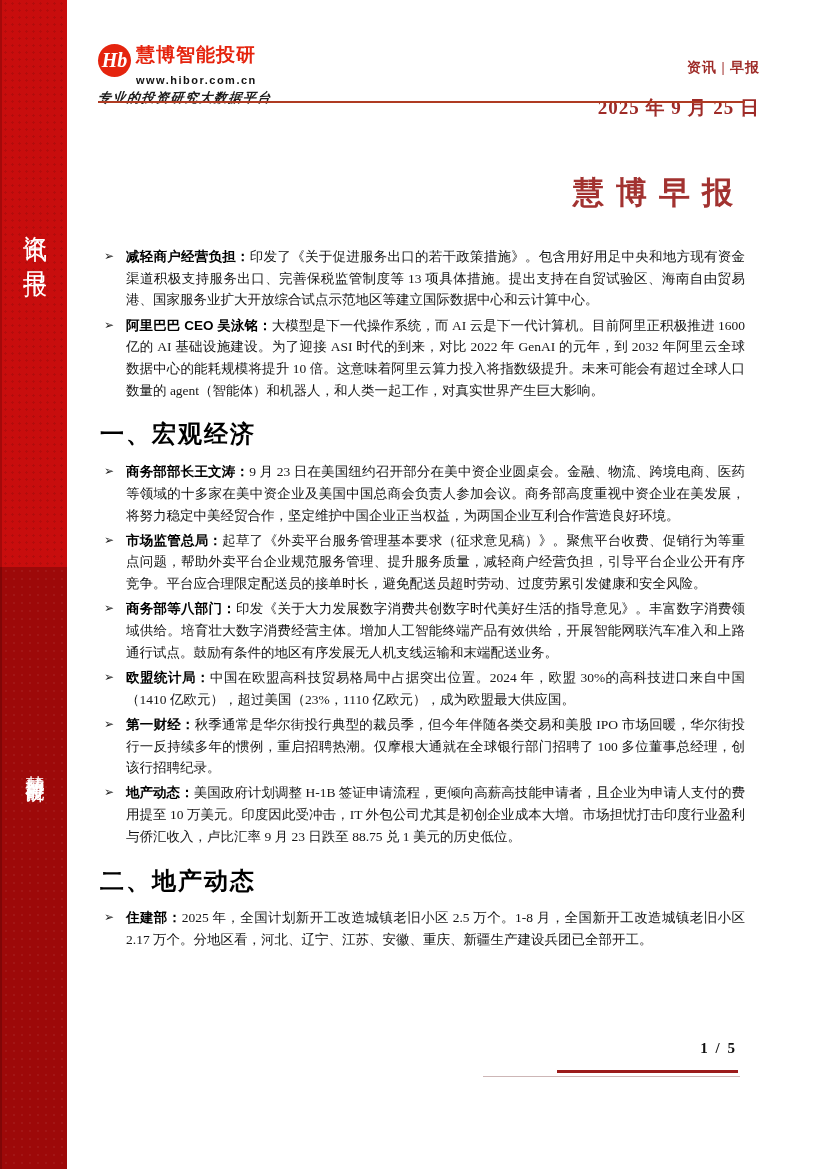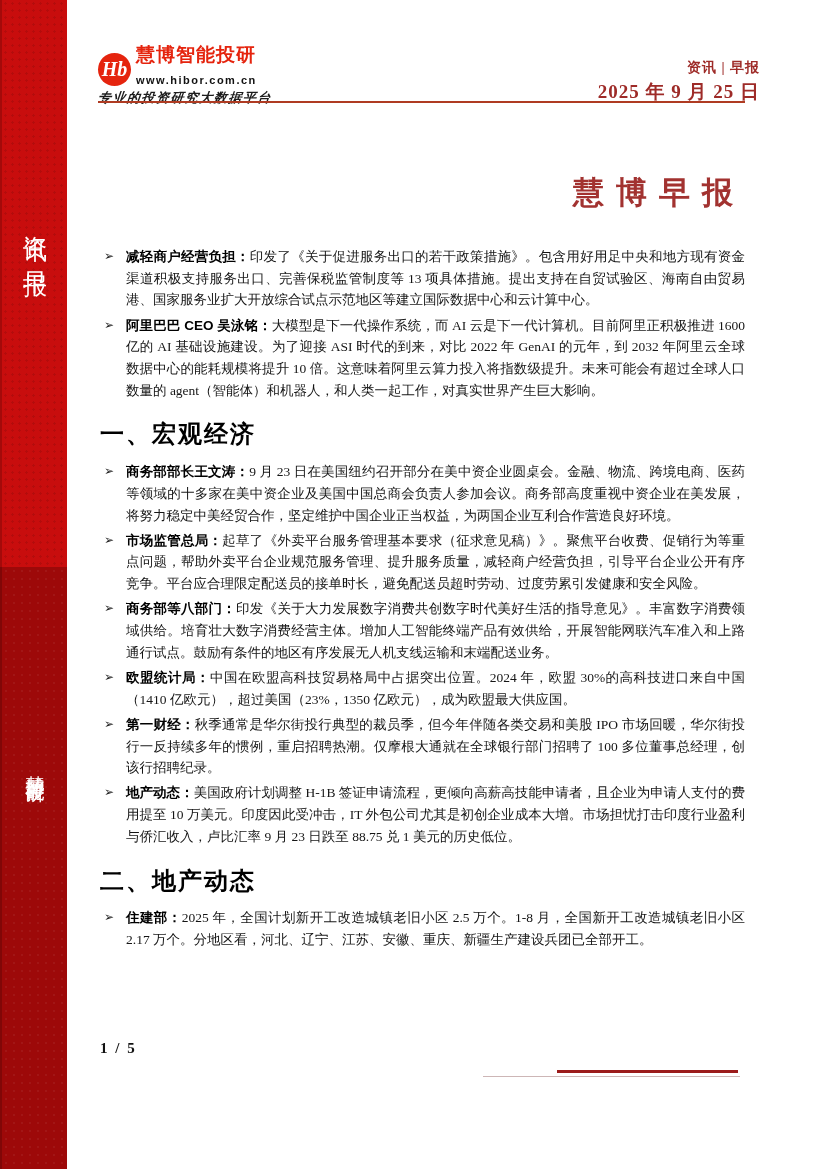--- a/index.html
+++ b/index.html
@@ -26,42 +26,42 @@
   .side-label {
     position:absolute; writing-mode:vertical-rl; text-orientation:upright;
     color:#ffffff; font-family:"Liberation Sans","DejaVu Sans",sans-serif;
     left:50%; transform:translateX(-50%); white-space:pre;
   }
   .side-label.top-label  { top:216px; font-size:24px; letter-spacing:3px; }
   .side-label.bottom-label { top:760px; font-size:19px; letter-spacing:2px; }
   .sidebar-top .side-label, .sidebar-bottom .side-label { left:33px; transform:translateX(-50%); }
   
   .logo { position:absolute; left:98px; top:44px; width:230px; }
-  .logo-row { display:flex; align-items:flex-end; }
+  .logo-row { display:flex; align-items:flex-start; }
   .logo-mark {
     width:33px; height:33px; border-radius:50%; background:#E5240E;
     color:#fff; font-style:italic; font-weight:bold; font-size:20px;
     display:flex; align-items:center; justify-content:center; flex:0 0 33px;
   }
   .logo-textcol { margin-left:5px; }
   .logo-name {
     color:#E5240E; font-weight:bold; font-size:19px; line-height:21px;
     font-family:"Liberation Sans","DejaVu Sans",sans-serif; letter-spacing:1px; white-space:nowrap;
   }
   .logo-url {
     color:#111; font-weight:bold; font-size:11px; letter-spacing:1.5px;
     font-family:"Liberation Sans","DejaVu Sans",sans-serif; margin-top:9px;
   }
   .logo-tagline {
     margin-top:3px; font-style:italic; font-weight:bold; font-size:13px;
     letter-spacing:1.5px; color:#1c1c1c; transform:skewX(-6deg); white-space:nowrap;
   }
   .header-right { position:absolute; right:66px; top:59px; text-align:right; color:#9E2B28; font-weight:bold; }
   .header-cat  { font-size:14px; line-height:18px; letter-spacing:1px; }
-  .header-date { font-size:19px; line-height:21px; margin-top:4px; letter-spacing:1px; }
+  .header-date { font-size:19px; line-height:21px; margin-top:20px; letter-spacing:1px; }
   .header-rule { position:absolute; left:98px; top:101px; width:647px; height:2px; background:#AF3B22; }
   
   .doc-title {
     position:absolute; left:100px; top:172px; width:645px; margin:0;
     text-align:right; font-size:31px; font-weight:bold; color:#A23230;
     letter-spacing:12px; text-indent:12px; font-family:"Liberation Serif","DejaVu Serif",serif;
   }
   
   .content {
     position:absolute; left:100px; top:246px; width:645px;
@@ -77,21 +77,21 @@
     font-family:"Liberation Sans","DejaVu Sans",sans-serif;
     font-weight:bold; color:#000;
   }
   .section-heading {
     font-family:"Liberation Sans","DejaVu Sans",sans-serif;
     font-size:24px; font-weight:bold; color:#000;
     margin:22px 0 16px 0; letter-spacing:2px;
   }
   
   .page-number {
-    position:absolute; left:100px; top:1040px; width:637px; text-align:left;
+    position:absolute; left:100px; top:1040px; width:637px; text-align:right;
     font-weight:bold; font-size:15px; color:#111; letter-spacing:2px;
   }
   .footer-line-thick { position:absolute; left:557px; top:1070px; width:181px; height:3px; background:#9B1B1B; }
   .footer-line-thin  { position:absolute; left:483px; top:1076px; width:257px; height:1px; background:#CDB6B6; }
 </style>
 </head>
 <body>
 
 <div class="page">
 
@@ -139,21 +139,21 @@
       <div class="bullet">
         <span class="marker">➢</span>
         <p class="btext"><b class="lead">市场监管总局：</b><span>起草了《外卖平台服务管理基本要求（征求意见稿）》。聚焦平台收费、促销行为等重点问题，帮助外卖平台企业规范服务管理、提升服务质量，减轻商户经营负担，引导平台企业公开有序竞争。平台应合理限定配送员的接单时长，避免配送员超时劳动、过度劳累引发健康和安全风险。</span></p>
       </div>
       <div class="bullet">
         <span class="marker">➢</span>
         <p class="btext"><b class="lead">商务部等八部门：</b><span>印发《关于大力发展数字消费共创数字时代美好生活的指导意见》。丰富数字消费领域供给。培育壮大数字消费经营主体。增加人工智能终端产品有效供给，开展智能网联汽车准入和上路通行试点。鼓励有条件的地区有序发展无人机支线运输和末端配送业务。</span></p>
       </div>
       <div class="bullet">
         <span class="marker">➢</span>
-        <p class="btext"><b class="lead">欧盟统计局：</b><span>中国在欧盟高科技贸易格局中占据突出位置。2024 年，欧盟 30%的高科技进口来自中国（1410 亿欧元），超过美国（23%，1350 亿欧元），成为欧盟最大供应国。</span></p>
+        <p class="btext"><b class="lead">欧盟统计局：</b><span>中国在欧盟高科技贸易格局中占据突出位置。2024 年，欧盟 30%的高科技进口来自中国（1410 亿欧元），超过美国（23%，1110 亿欧元），成为欧盟最大供应国。</span></p>
       </div>
       <div class="bullet">
         <span class="marker">➢</span>
         <p class="btext"><b class="lead">第一财经：</b><span>秋季通常是华尔街投行典型的裁员季，但今年伴随各类交易和美股 IPO 市场回暖，华尔街投行一反持续多年的惯例，重启招聘热潮。仅摩根大通就在全球银行部门招聘了 100 多位董事总经理，创该行招聘纪录。</span></p>
       </div>
       <div class="bullet">
         <span class="marker">➢</span>
         <p class="btext"><b class="lead">地产动态：</b><span>美国政府计划调整 H-1B 签证申请流程，更倾向高薪高技能申请者，且企业为申请人支付的费用提至 10 万美元。印度因此受冲击，IT 外包公司尤其是初创企业成本大增。市场担忧打击印度行业盈利与侨汇收入，卢比汇率 9 月 23 日跌至 88.75 兑 1 美元的历史低位。</span></p>
       </div>
       <h2 class="section-heading">二、地产动态</h2>

